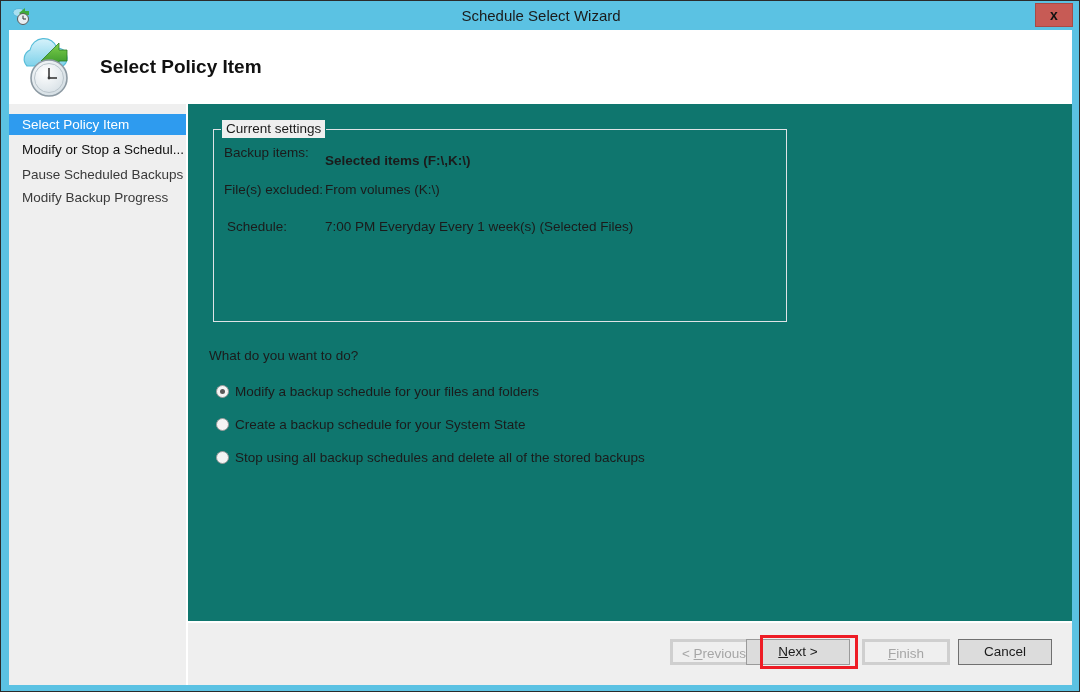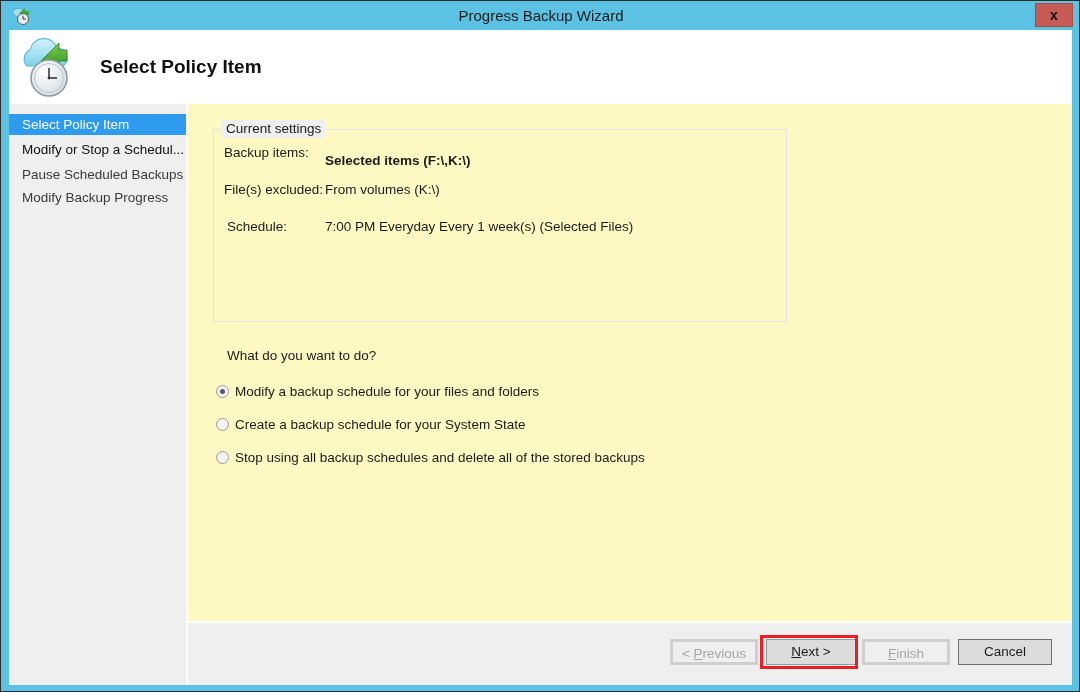--- a/index.html
+++ b/index.html
@@ -116,21 +116,21 @@
     color: #ffffff;
   }
   .nav-item.dim { color: #3a3a3a; }
   .nav-item.strong { color: #111111; }
 
   
   #content {
     position: absolute;
     left: 179px; top: 0;
     width: 884px; height: 581px;
-    background: #fef9c3;
+    background: #0f766e;
   }
 
   
   #groupbox {
     position: absolute;
     left: 25px; top: 25px;
     width: 574px; height: 193px;
     border: 1px solid #dfe3e6;
     border-top: none;
   }
@@ -166,21 +166,21 @@
     position: absolute;
     left: 137px;
     font-size: 13.5px;
     color: #1b1b1b;
     white-space: nowrap;
   }
 
   
   #question {
     position: absolute;
-    left: 39px; top: 244px;
+    left: 21px; top: 244px;
     font-size: 13.5px;
     color: #1b1b1b;
   }
   .radio-row {
     position: absolute;
     left: 28px;
     height: 18px;
     cursor: pointer;
   }
   .radio-mark {
@@ -267,21 +267,21 @@
   <div id="titlebar">
     <span id="title-icon">
       <svg width="20" height="20" viewBox="0 0 20 20">
         <ellipse cx="7" cy="6.5" rx="6" ry="4" fill="#a9dff0" stroke="#4ab0d6" stroke-width="0.8"></ellipse>
         <path d="M7 7 L13 2 L13 5 L17 5 L17 9 L13 9 L13 12 Z" fill="#3faa3c"></path>
         <circle cx="11" cy="13" r="5.5" fill="#e8eef2" stroke="#5a5a5a" stroke-width="1"></circle>
         <line x1="11" y1="13" x2="11" y2="9.6" stroke="#333" stroke-width="1"></line>
         <line x1="11" y1="13" x2="14" y2="13" stroke="#333" stroke-width="1"></line>
       </svg>
     </span>
-    <div id="title-text">Progress Backup Wizard</div>
+    <div id="title-text">Schedule Select Wizard</div>
     <div id="close-button">x</div>
   </div>
 
   <div id="header">
     <span id="header-icon">
       <svg width="70" height="66" viewBox="0 0 70 66">
         <defs>
           <linearGradient id="cg" x1="0" y1="0" x2="0" y2="1">
             <stop offset="0%" stop-color="#d6f2fb"></stop>
             <stop offset="100%" stop-color="#7fd2ea"></stop>
@@ -358,21 +358,21 @@
 
     </div>
 
     <div id="footer-divider"></div>
     <div id="footer">
 
       <div class="btn disabled" style="left:482px; width:88px;">
         <span>&lt; </span><span class="u">P</span><span>revious</span>
       </div>
 
-      <div class="btn nextbtn" style="left:578px; width:90px;">
+      <div class="btn nextbtn" style="left:558px; width:104px;">
         <span></span><span class="u">N</span><span>ext &gt;</span>
       </div>
       <div id="next-highlight"></div>
 
       <div class="btn disabled" style="left:674px; width:88px;">
         <span></span><span class="u">F</span><span>inish</span>
       </div>
 
       <div class="btn default" style="left:770px; width:94px;">Cancel</div>
 

